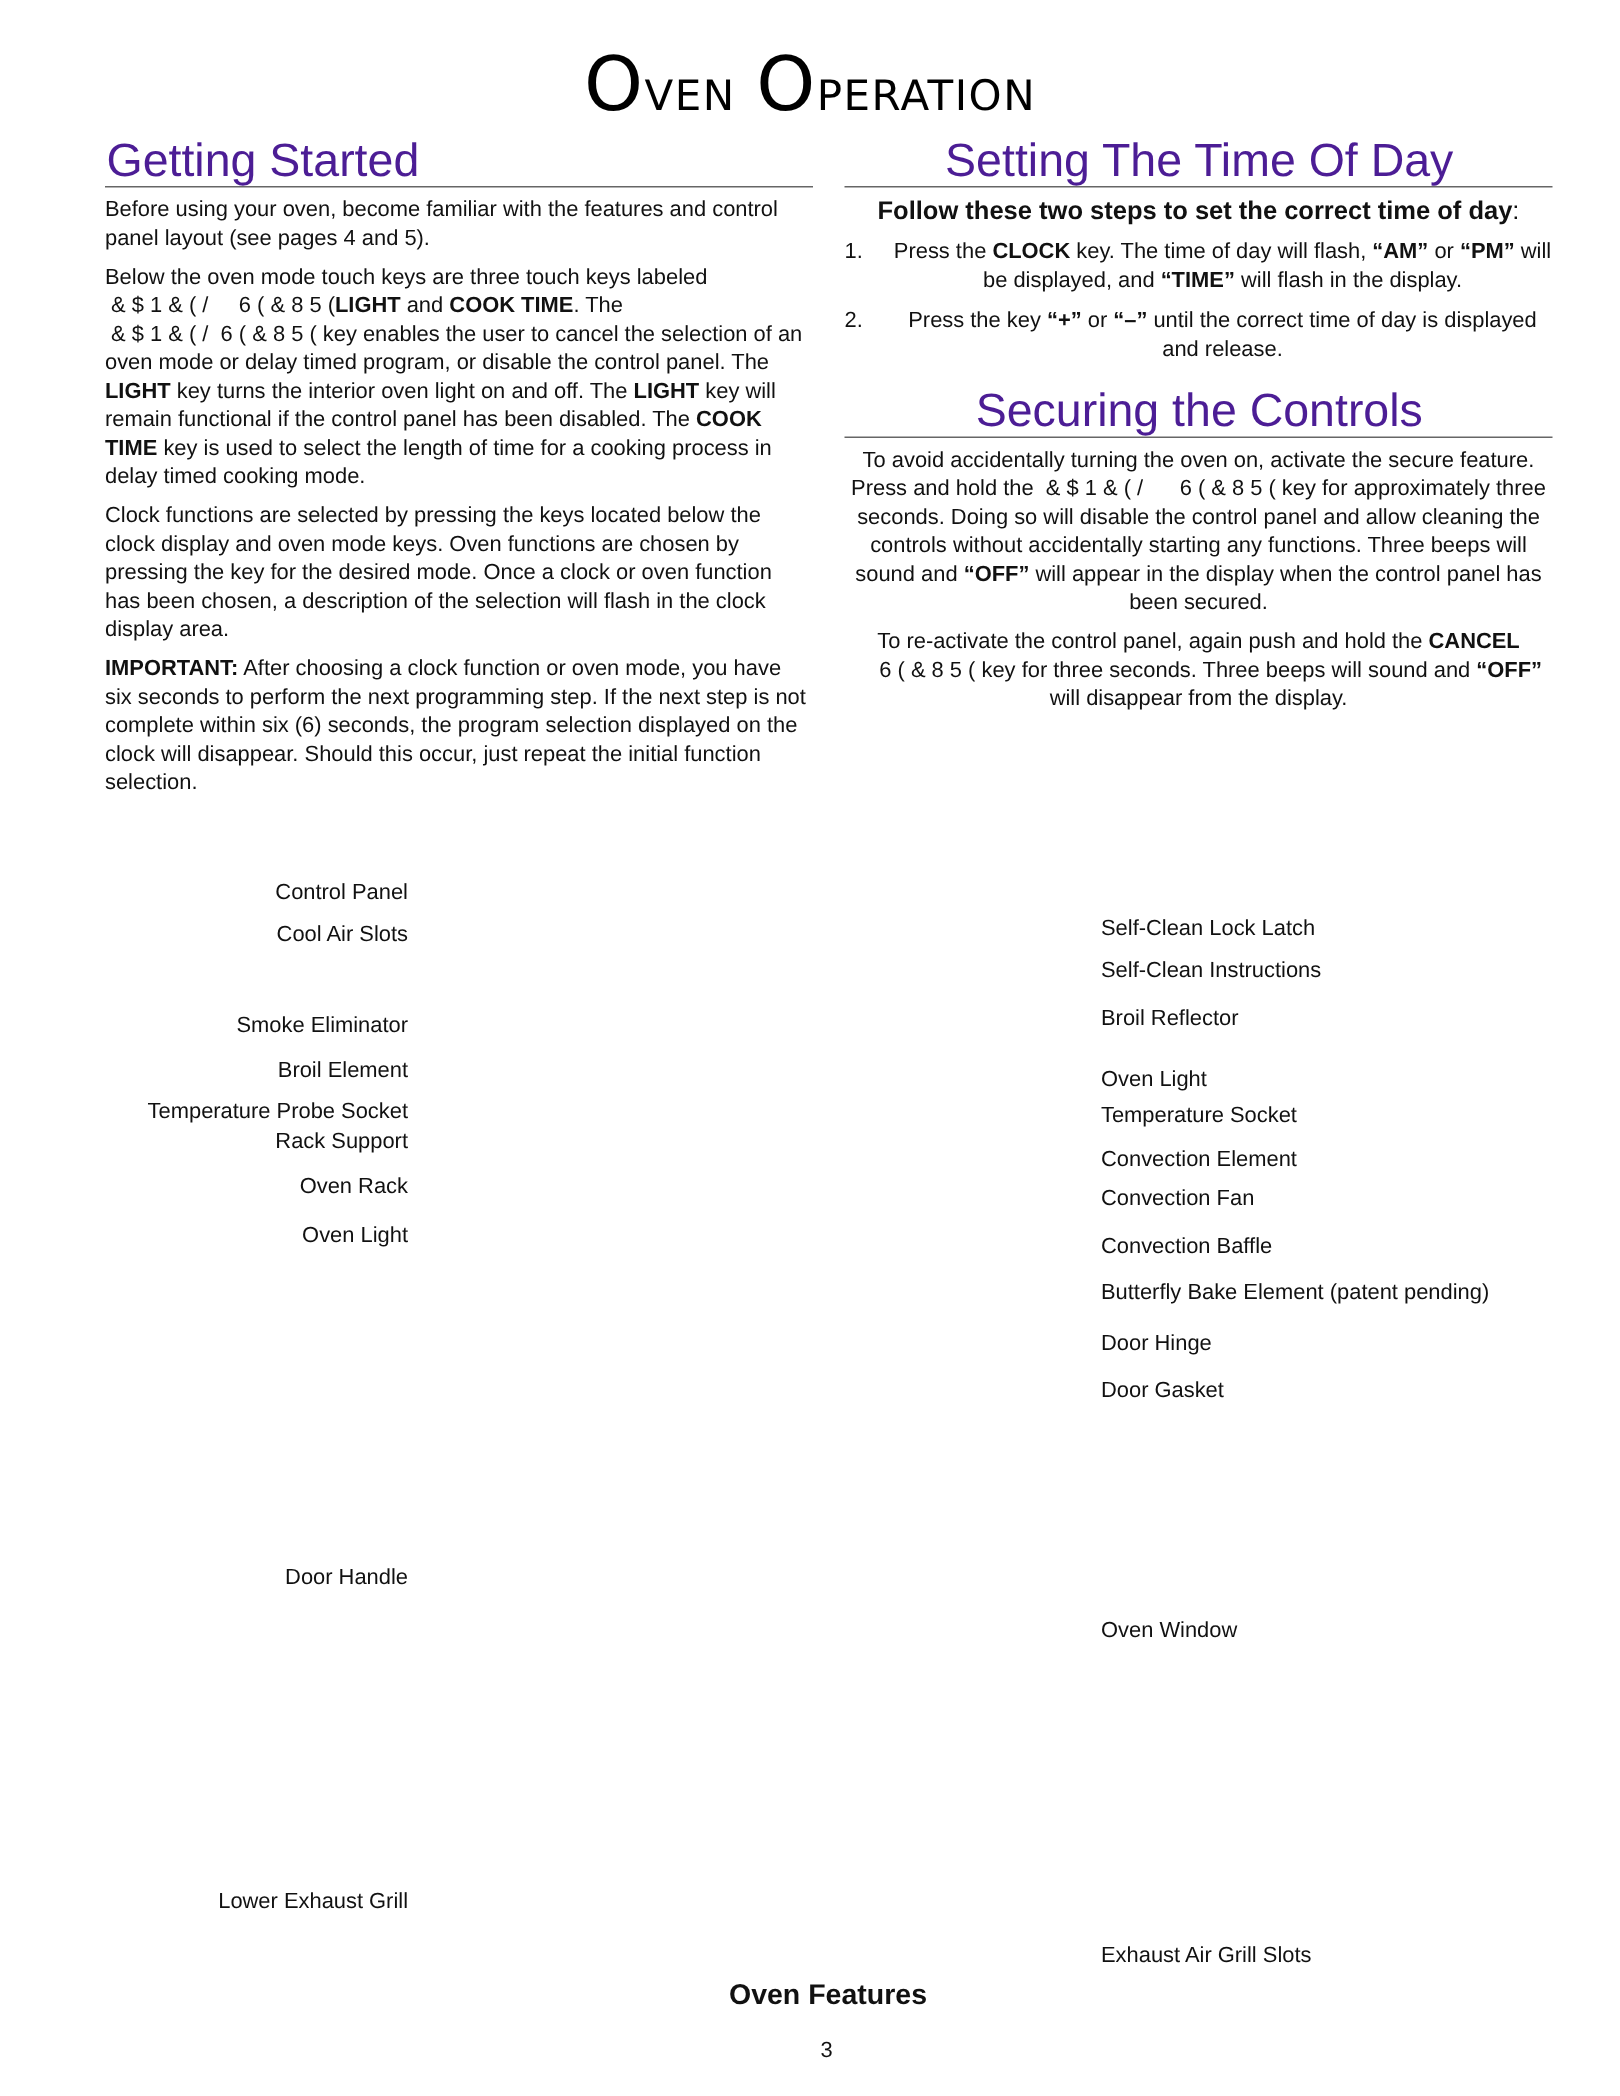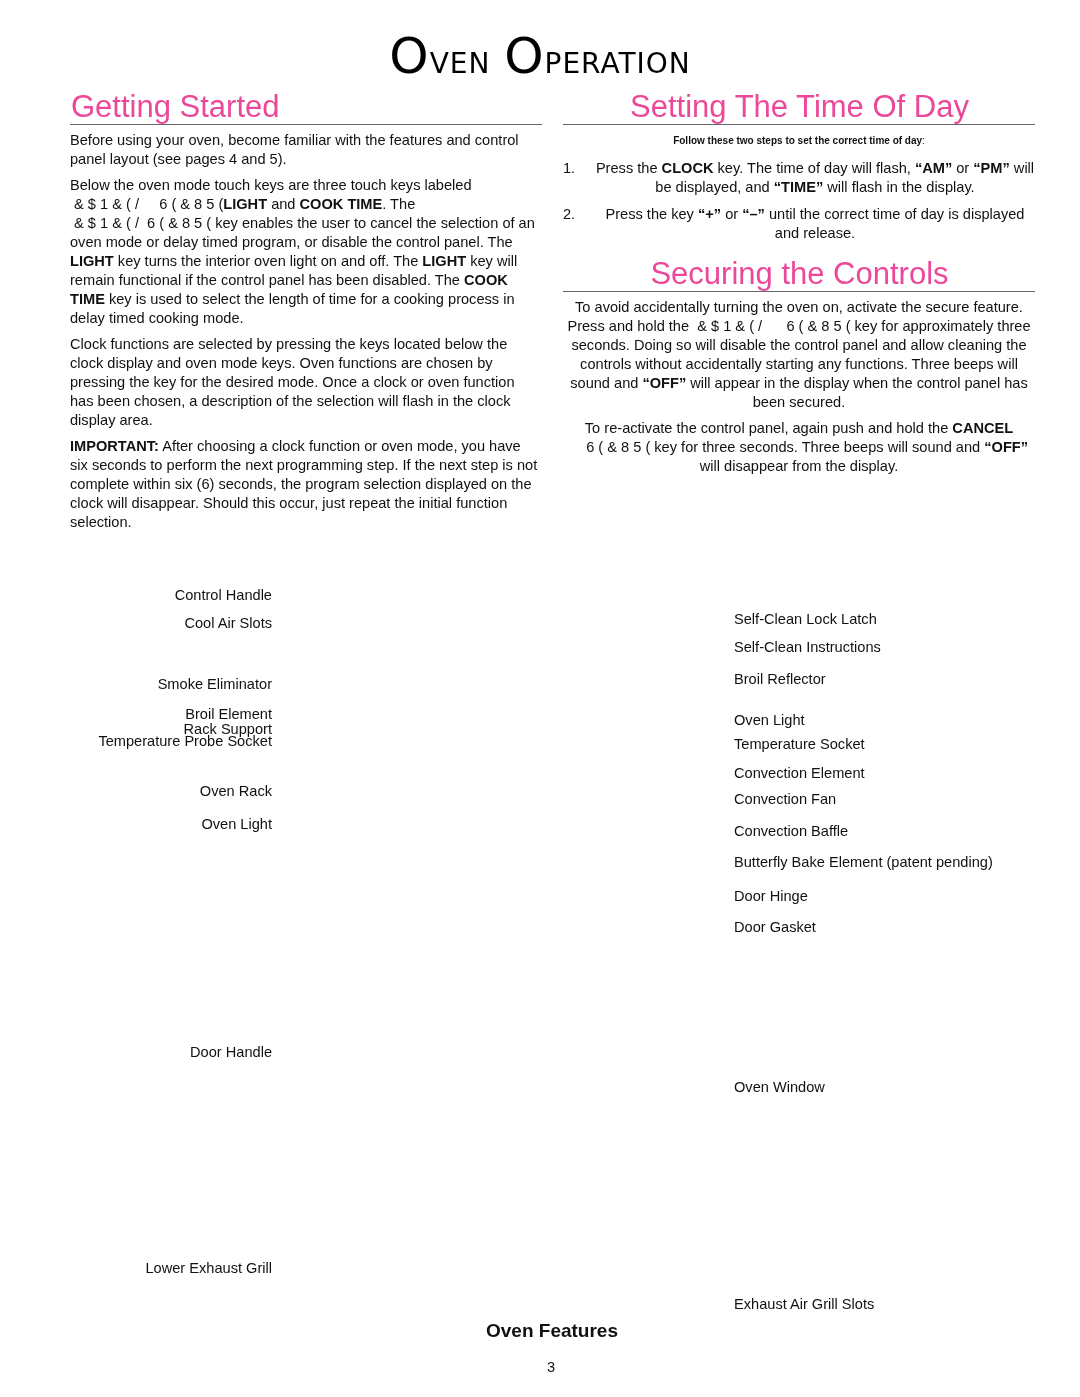--- a/index.html
+++ b/index.html
@@ -13,29 +13,29 @@
     font-size: 40px; letter-spacing: 1px; color: #000000;
     font-variant: small-caps; line-height: 48px;
   }
   .page-title .cap { font-size: 50px; }
   .col { position: absolute; top: 90px; width: 472px; }
   .col.left { left: 70px; }
   .col.right { left: 563px; text-align: center; }
   h2.section {
     font-family: "Liberation Sans", sans-serif; font-weight: normal;
     font-size: 31px; line-height: 34px; margin: 0 0 6px 0; padding: 0 0 0 1px;
-    border-bottom: 1px solid #666; color: #ec4899;
+    border-bottom: 1px solid #666; color: #4c1d95;
   }
   p { margin: 0 0 7px 0; font-size: 14.6px; line-height: 19px; }
   b { font-weight: bold; }
   .garble { white-space: pre; }
   ol.steps { list-style: none; margin: 0 0 14px 0; padding: 0; }
   ol.steps li { position: relative; padding-left: 32px; font-size: 14.6px; line-height: 19px; margin-bottom: 8px; }
   ol.steps li .num { position: absolute; left: 0; top: 0; }
-  .follow { font-weight: bold; font-size: 10px; line-height: 19px; margin: 2px 0 9px 0; }
+  .follow { font-weight: bold; font-size: 17px; line-height: 19px; margin: 2px 0 9px 0; }
   .follow .colon { font-weight: normal; }
   .label { position: absolute; font-size: 14.6px; line-height: 18px; color: #111; white-space: nowrap; }
   .label.rt { text-align: right; right: 808px; }
   .label.lt { left: 734px; }
   .features-caption { position: absolute; left: 486px; top: 1320px; font-size: 19px; font-weight: bold; }
   .page-number { position: absolute; left: 547px; top: 1359px; font-size: 14.6px; }
 </style>
 </head>
 <body>
 
@@ -62,26 +62,26 @@
       <span class="num">2.</span><span>Press the key </span><b>“+”</b><span> or </span><b>“–”</b><span> until the correct time of day is displayed and release.</span>
     </li>
   </ol>
 
   <h2 class="section" style="margin-top:2px;">Securing the Controls</h2>
   <p><span>To avoid accidentally turning the oven on, activate the secure feature. Press and hold the </span><span class="garble"> &amp; $ 1 &amp; ( /      6 ( &amp; 8 5 (</span><span> key for approximately three seconds. Doing so will disable the control panel and allow cleaning the controls without accidentally starting any functions. Three beeps will sound and </span><b>“OFF”</b><span> will appear in the display when the control panel has been secured.</span></p>
   <p><span>To re-activate the control panel, again push and hold the </span><b>CANCEL</b><br><span class="garble">    6 ( &amp; 8 5 (</span><span> key for three seconds. Three beeps will sound and </span><b>“OFF”</b><span> will disappear from the display.</span></p>
 </div>
 
 <div>
-  <div class="label rt" style="top:586px;">Control Handle</div>
+  <div class="label rt" style="top:586px;">Control Panel</div>
   <div class="label rt" style="top:614px;">Cool Air Slots</div>
   <div class="label rt" style="top:675px;">Smoke Eliminator</div>
   <div class="label rt" style="top:705px;">Broil Element</div>
   <div class="label rt" style="top:732px;">Temperature Probe Socket</div>
-  <div class="label rt" style="top:720px;">Rack Support</div>
+  <div class="label rt" style="top:752px;">Rack Support</div>
   <div class="label rt" style="top:782px;">Oven Rack</div>
   <div class="label rt" style="top:815px;">Oven Light</div>
   <div class="label rt" style="top:1043px;">Door Handle</div>
   <div class="label rt" style="top:1259px;">Lower Exhaust Grill</div>
 
   <div class="label lt" style="top:610px;">Self-Clean Lock Latch</div>
   <div class="label lt" style="top:638px;">Self-Clean Instructions</div>
   <div class="label lt" style="top:670px;">Broil Reflector</div>
   <div class="label lt" style="top:711px;">Oven Light</div>
   <div class="label lt" style="top:735px;">Temperature Socket</div>

